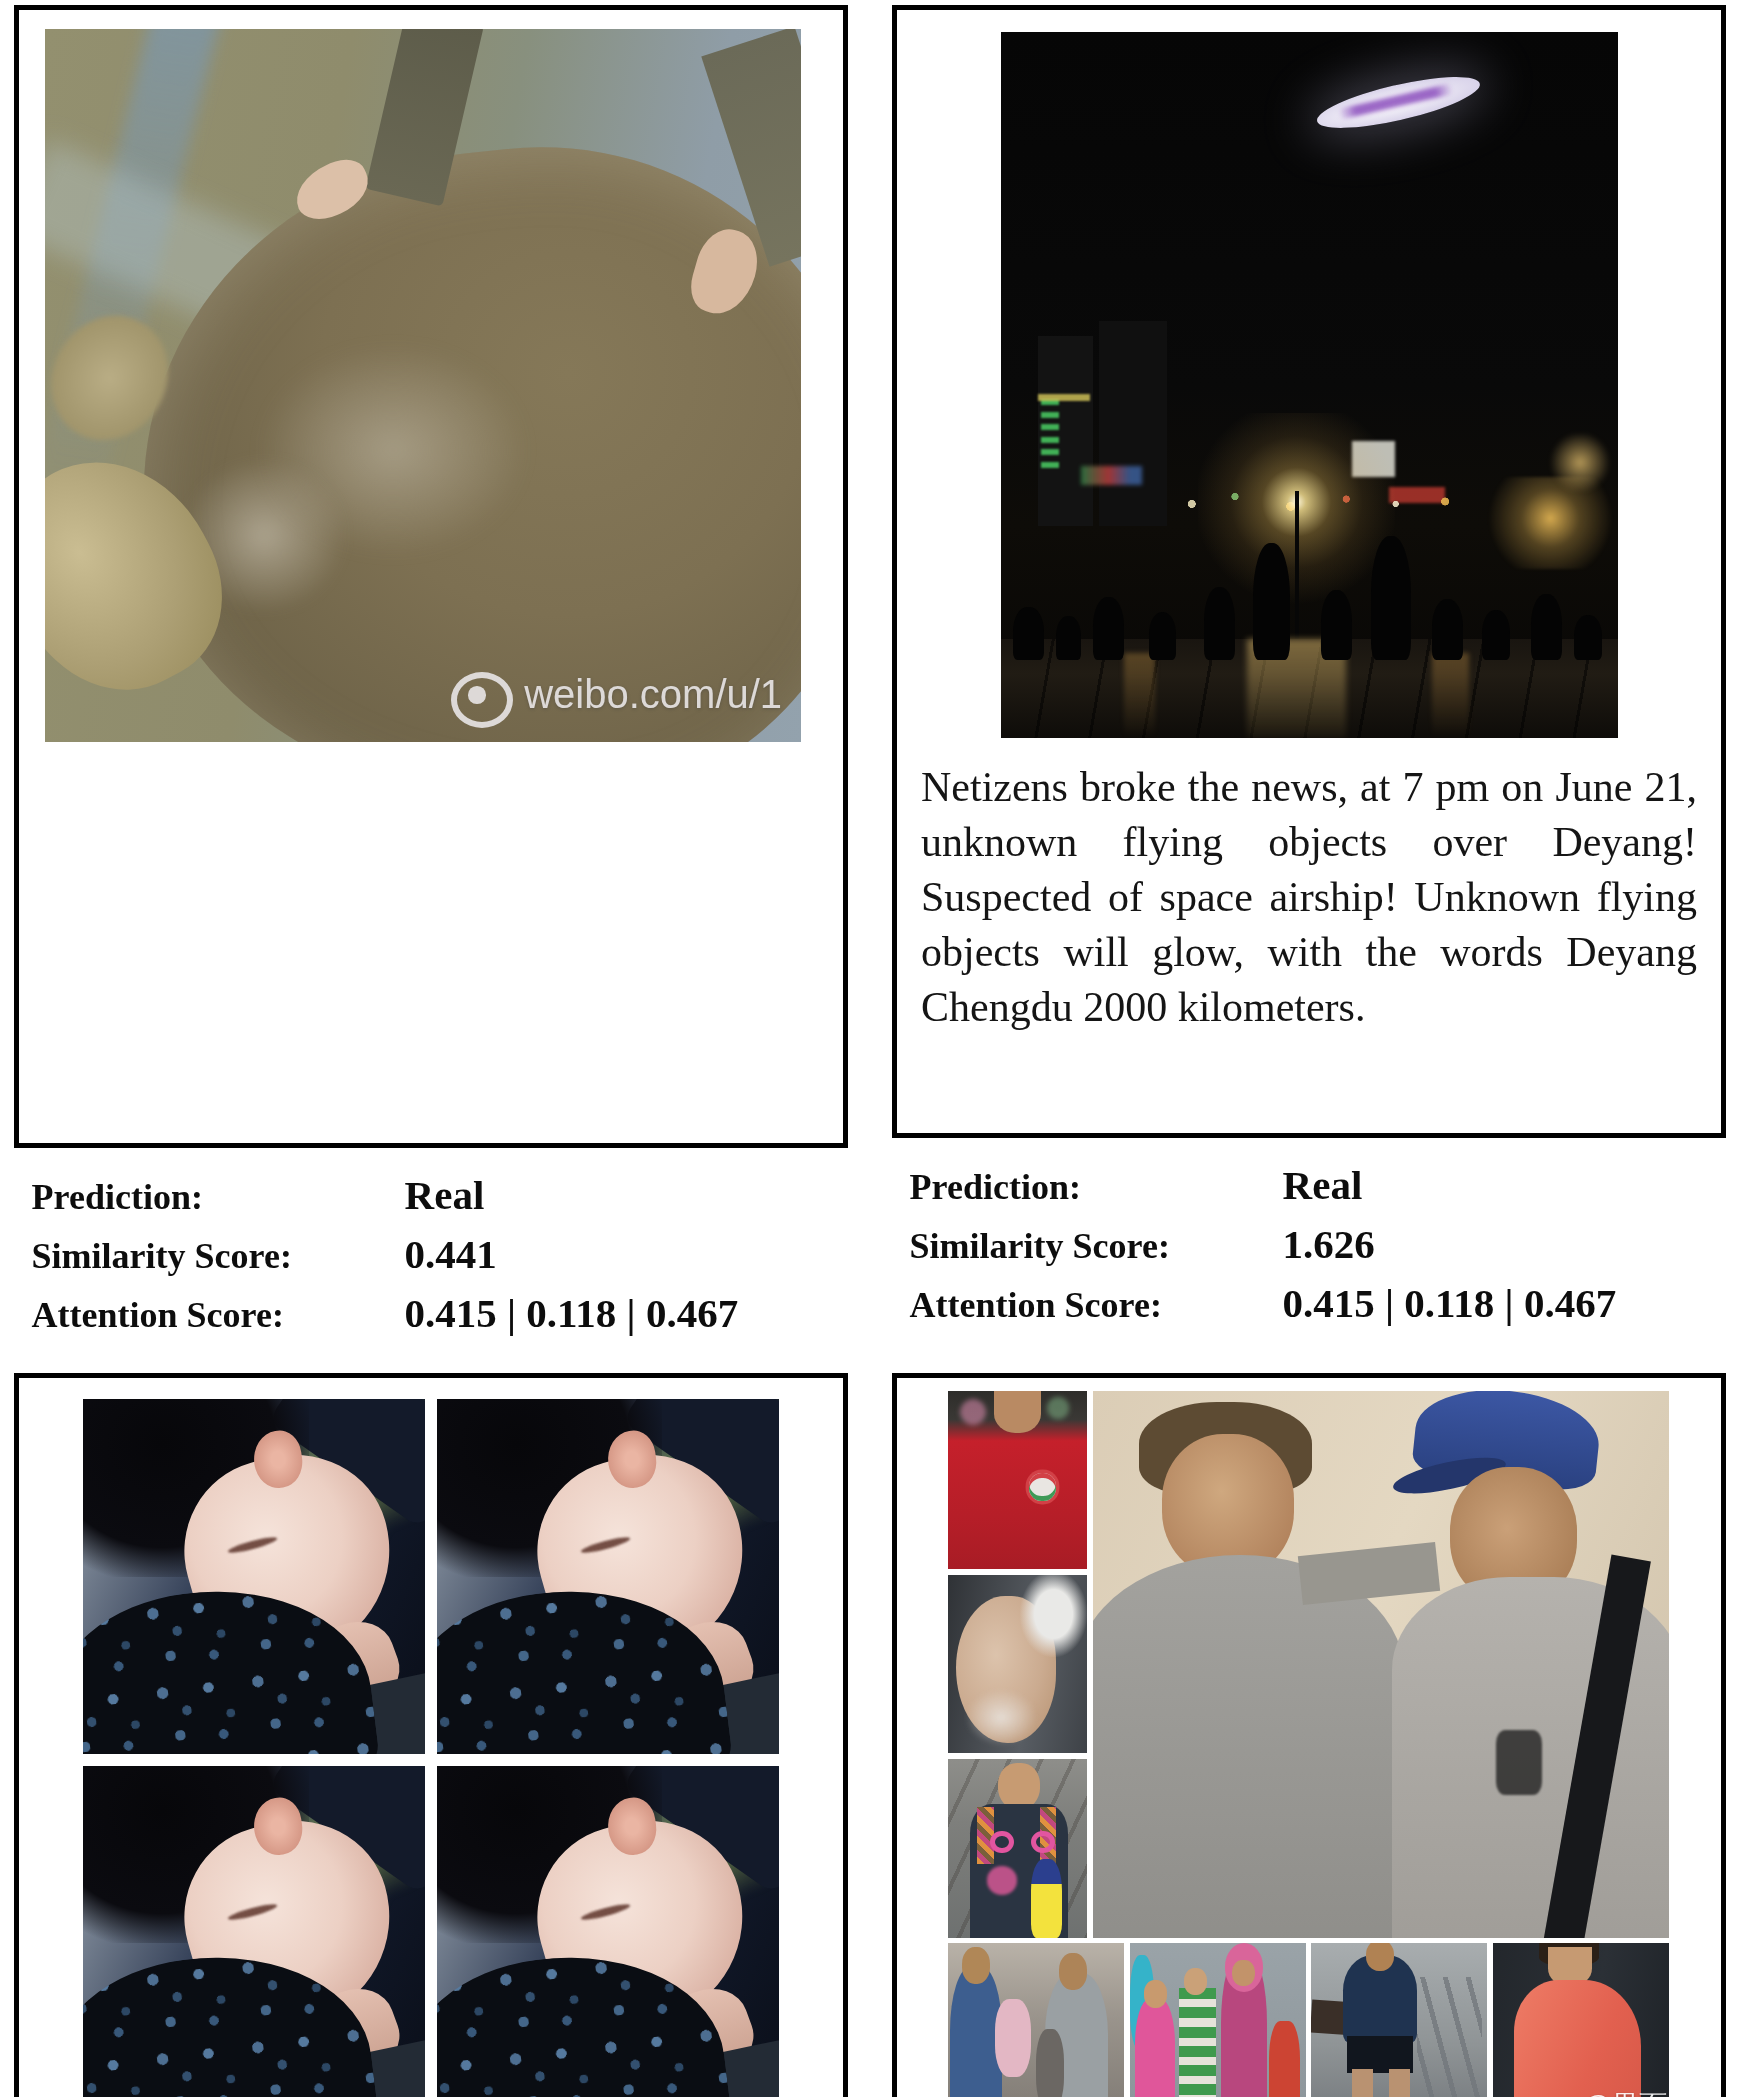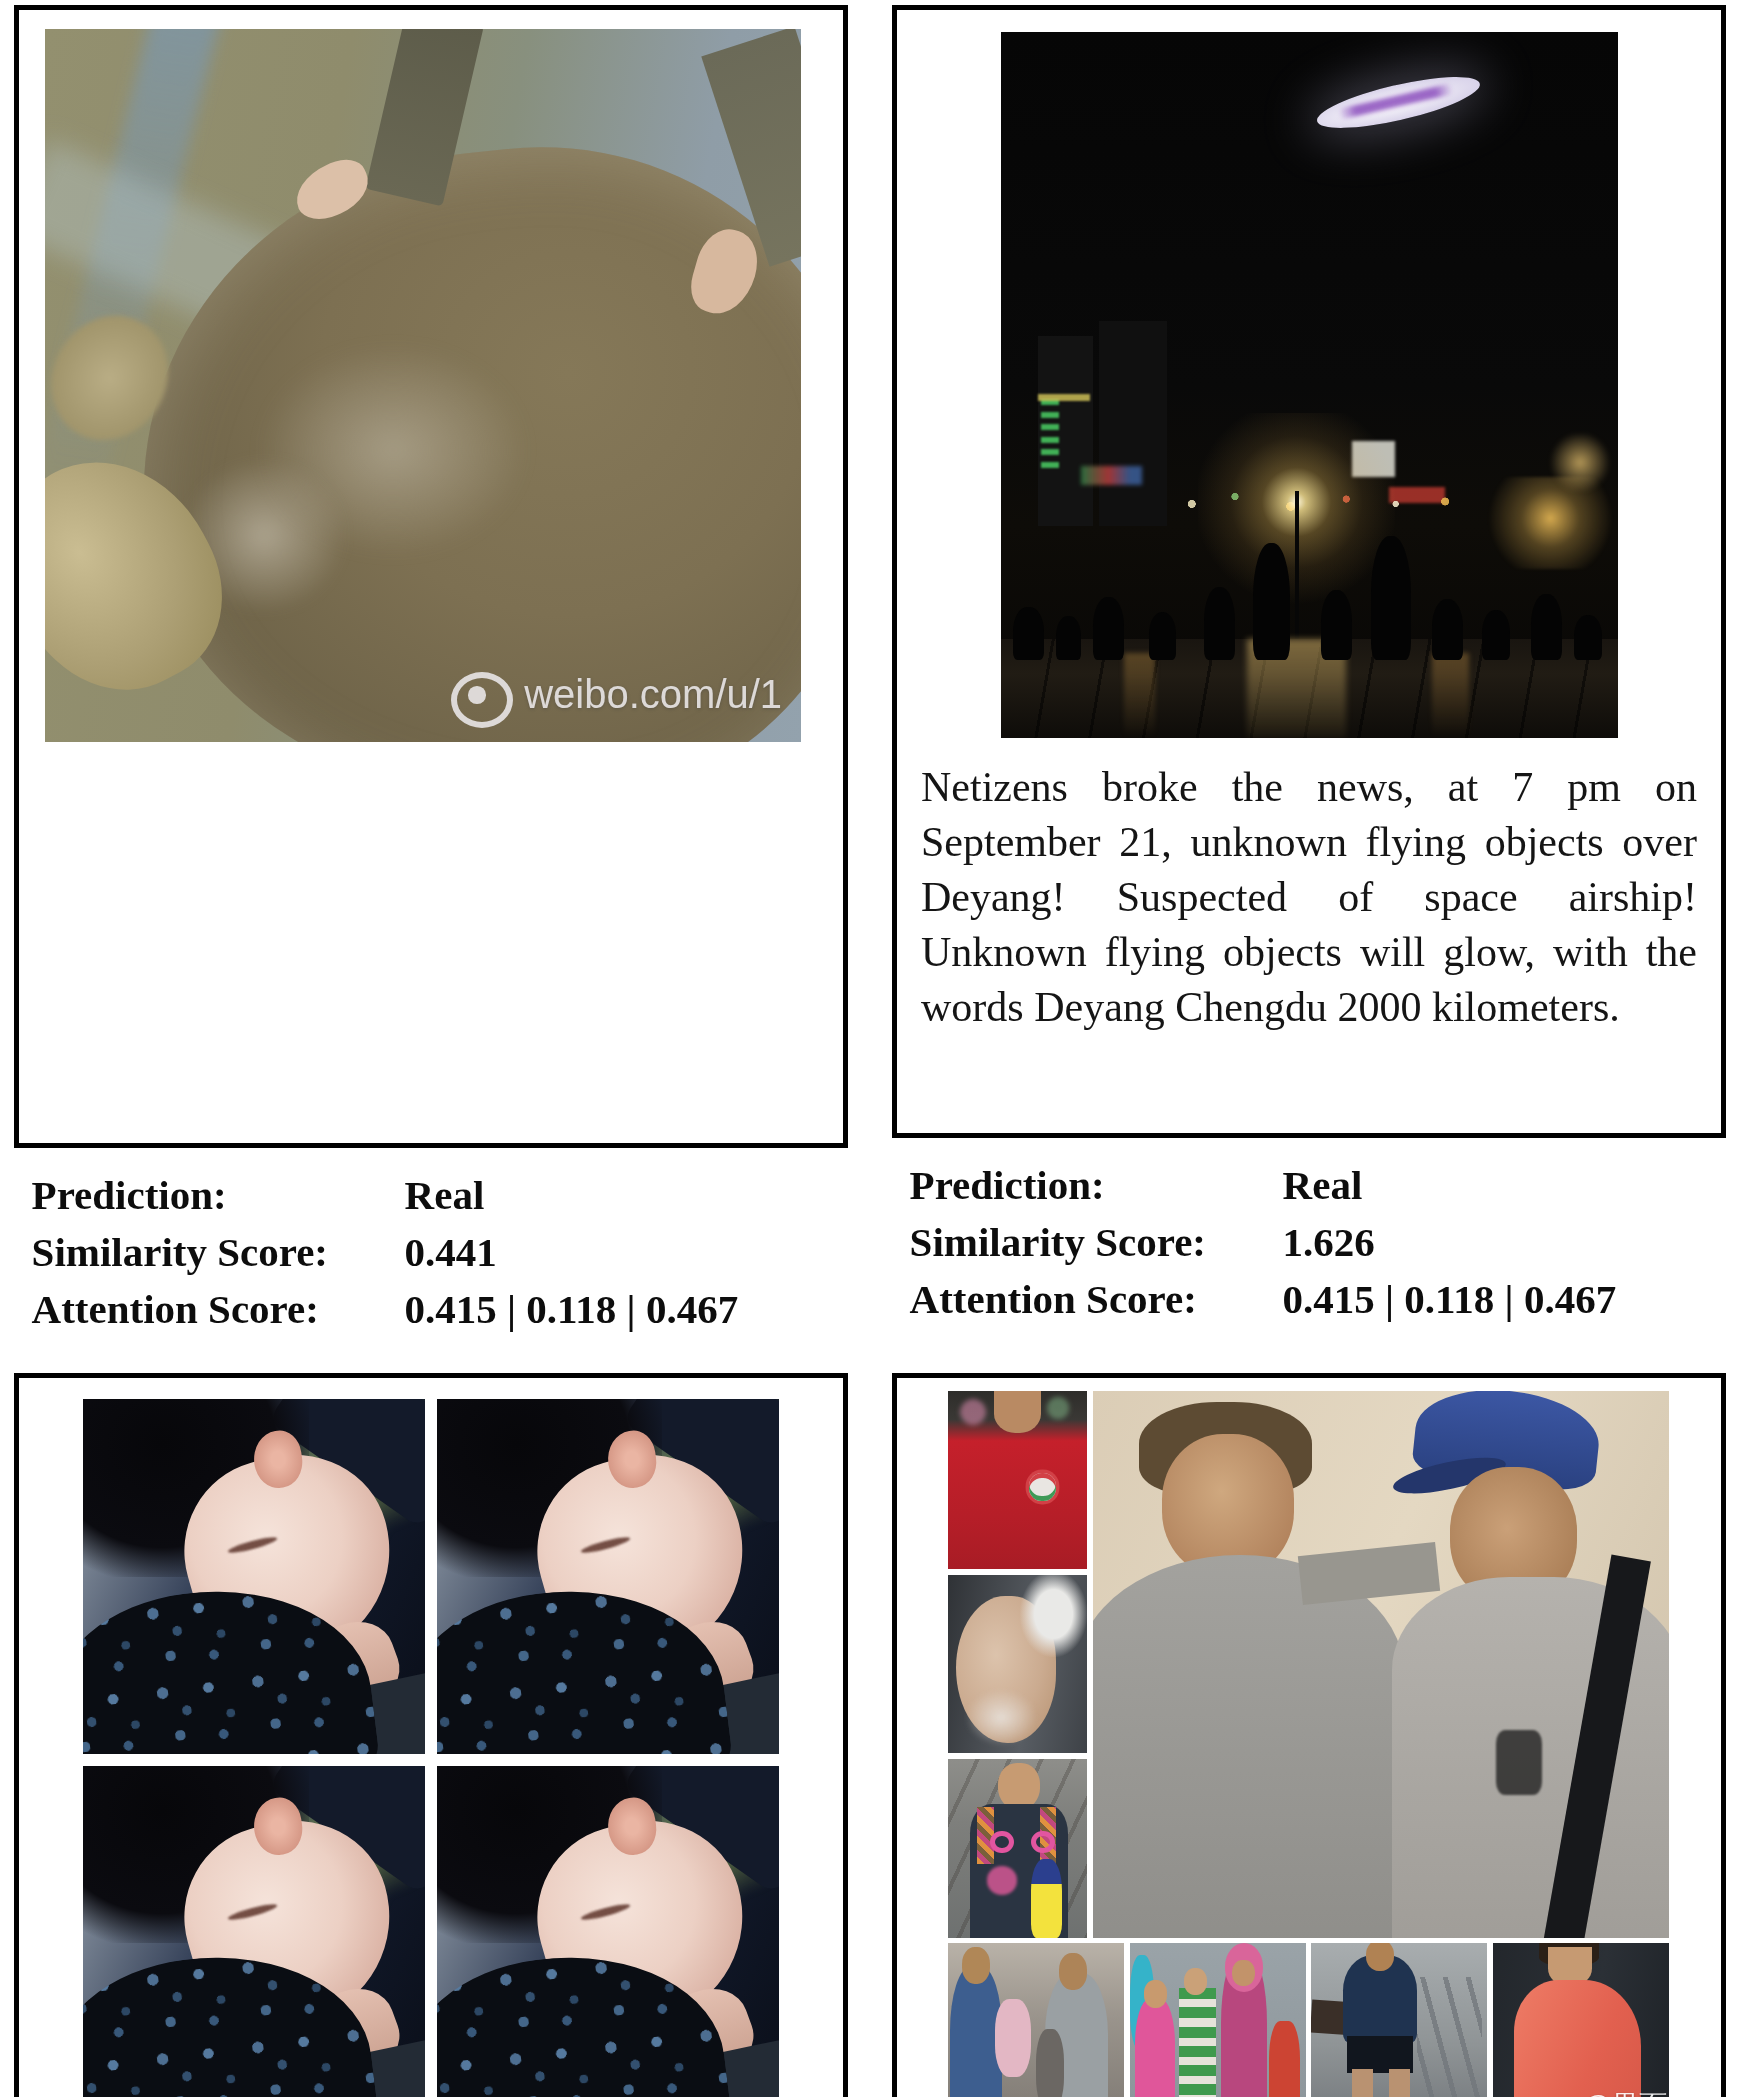--- a/index.html
+++ b/index.html
@@ -11,21 +11,21 @@
   #q3{left:14px;top:1373px;}
   #q4{left:892px;top:1373px;}
   .panel{border:5px solid #000;background:#fff;box-sizing:border-box;overflow:hidden;}
   #q1 .panel{height:1143px;}
   #q2 .panel{height:1133px;}
   #q3 .panel{height:1104px;}
   #q4 .panel{height:1104px;}
   .caption{margin:22px 24px 0 24px;font-size:42px;line-height:1.31;text-align:justify;color:#151515;}
   .scores{margin-top:19.3px;padding-left:17.6px;}
   .score-row{display:flex;align-items:baseline;}
-  .score-label{flex:0 0 373px;font-weight:bold;font-size:41px;line-height:57px;color:#0d0d0d;}
+  .score-label{flex:0 0 373px;font-weight:bold;font-size:36px;line-height:57px;color:#0d0d0d;}
   .score-value{font-weight:bold;font-size:41px;line-height:57px;color:#0d0d0d;white-space:nowrap;}
 
   
   .art{position:relative;overflow:hidden;}
   .art div, .art span{position:absolute;}
 
   
   .turtle-art{width:756px;height:713px;margin:19.3px 0 0 26px;
     background:linear-gradient(100deg,#93906f 0%,#8f8c6c 35%,#88907e 55%,#8f9da7 78%,#93a2ad 100%);}
   .streak1{left:6%;top:-6%;width:9%;height:78%;background:linear-gradient(175deg,rgba(115,155,200,.55),rgba(115,155,200,.15) 70%,rgba(115,155,200,0));transform:rotate(14deg);filter:blur(7.6px);}
@@ -263,21 +263,21 @@
           <span class="person"></span>
           <span class="person"></span>
           <span class="person"></span>
           <span class="person"></span>
           <span class="person"></span>
           <span class="person"></span>
           <span class="person"></span>
           <span class="person"></span>
         </div>
       </div>
-      <p class="caption">Netizens broke the news, at 7 pm on September 21, unknown flying objects over Deyang! Suspected of space airship! Unknown flying objects will glow, with the words Deyang Chengdu 2000 kilometers.</p>
+      <p class="caption">Netizens broke the news, at 7 pm on June 21, unknown flying objects over Deyang! Suspected of space airship! Unknown flying objects will glow, with the words Deyang Chengdu 2000 kilometers.</p>
     </div>
     <div class="scores">
       <div class="score-row">
         <span class="score-label">Prediction:</span>
         <span class="score-value">Real</span>
       </div>
       <div class="score-row">
         <span class="score-label">Similarity Score:</span>
         <span class="score-value">1.626</span>
       </div>

